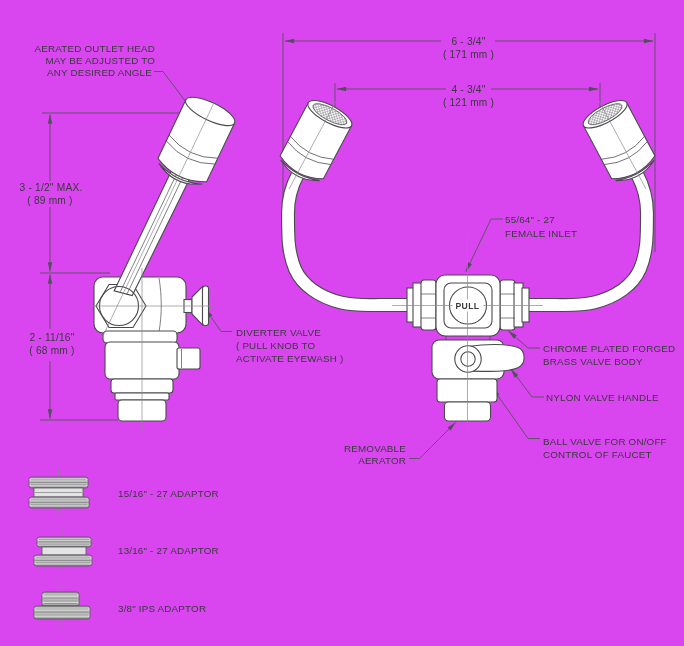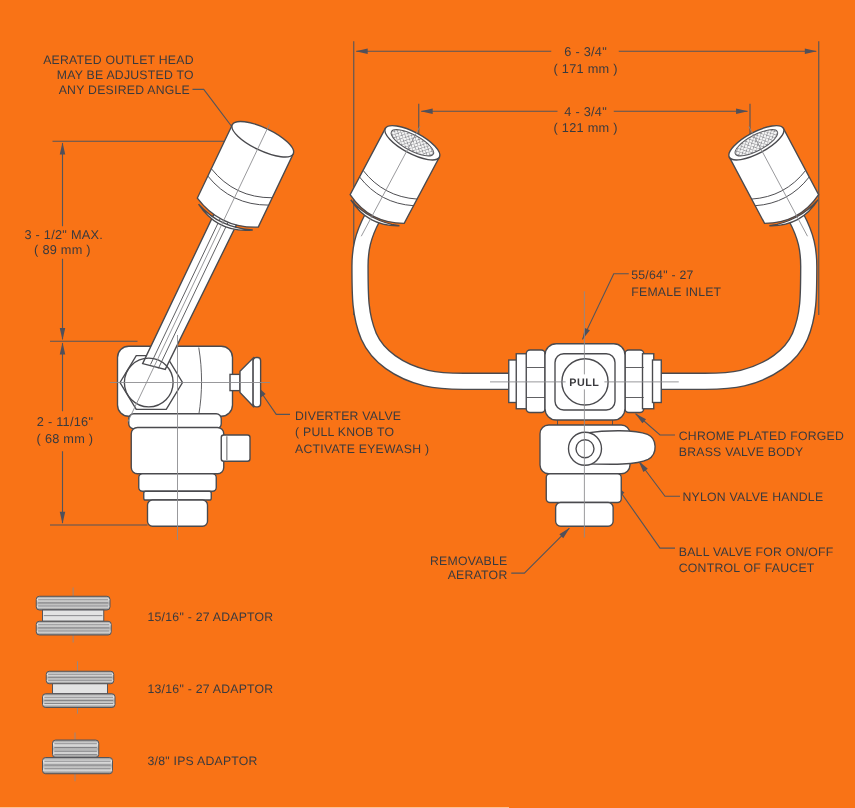--- a/index.html
+++ b/index.html
@@ -1,16 +1,16 @@
 <!DOCTYPE html>
 <html><head>
 <meta charset="utf-8">
 <style>
   html,body{margin:0;padding:0;background:#fff;}
-  #page{position:relative;width:684px;height:646px;background:#f97316;overflow:hidden;
+  #page{position:relative;width:684px;height:646px;background:#d946ef;overflow:hidden;
         font-family:"Liberation Sans", sans-serif;}
   svg{position:absolute;left:0;top:0;}
   text{fill:#3a3a3e;font-family:"Liberation Sans", sans-serif;letter-spacing:0.2px;}
   .lbl{font-size:9.8px;}
   .dim{font-size:10.2px;}
   .pull{font-size:8.6px;font-weight:bold;letter-spacing:0.4px;}
   .ol{fill:none;stroke:#4a4a4e;stroke-width:1.1;}
   .olf{fill:#ffffff;stroke:#4a4a4e;stroke-width:1.1;}
   .thin{fill:none;stroke:#4a4a4e;stroke-width:0.7;}
   .dimln{fill:none;stroke:#55555a;stroke-width:0.9;}

